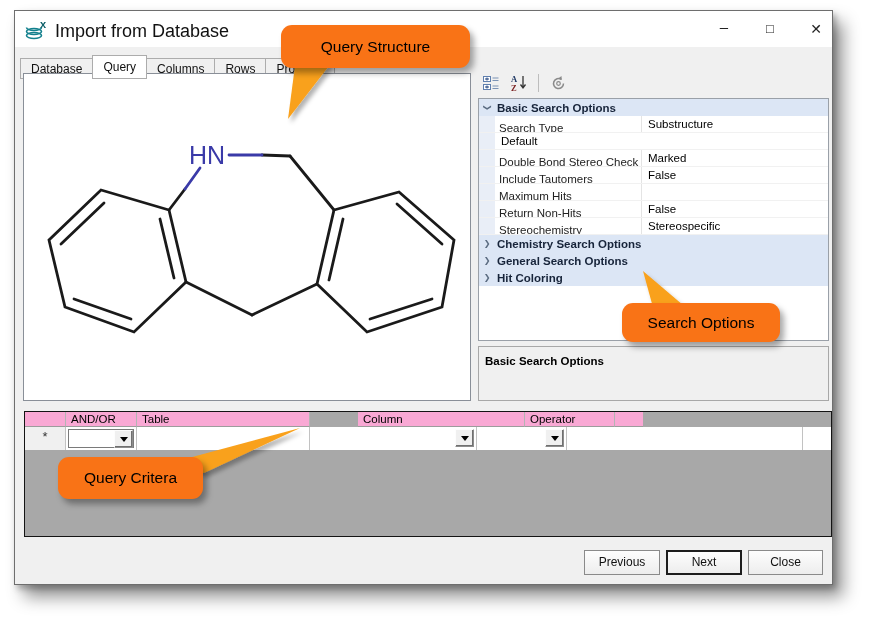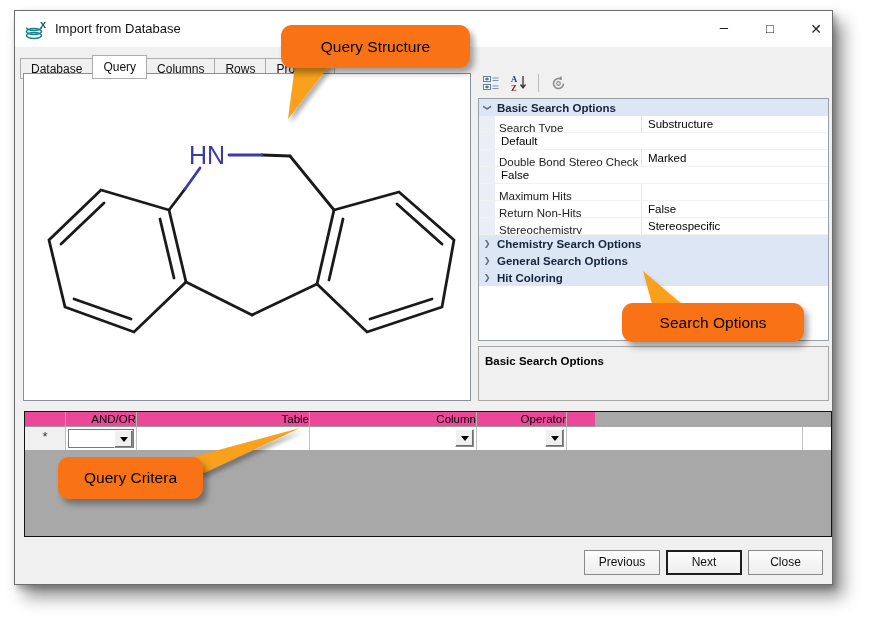--- a/index.html
+++ b/index.html
@@ -6,21 +6,21 @@
   html,body { width:882px; height:635px; background:#ffffff; overflow:hidden;
               font-family:"Liberation Sans", sans-serif; }
   #stage { position:relative; width:882px; height:635px; }
 
   
   #window { position:absolute; left:14px; top:10px; width:819px; height:575px;
             background:#f0f0f0; border:1px solid #6e6e6e;
             box-shadow:10px 12px 16px rgba(0,0,0,.42), 3px 4px 6px rgba(0,0,0,.25); z-index:1; }
   #titlebar { position:absolute; left:0; top:0; width:100%; height:36px; background:#ffffff; }
   #title-icon { position:absolute; left:10px; top:8px; width:22px; height:22px; }
-  #title-text { position:absolute; left:40px; top:10px; font-size:13px; color:#111; }
+  #title-text { position:absolute; left:40px; top:10px; font-size:18px; color:#111; }
   .win-ctrl { position:absolute; top:6px; width:34px; height:24px; text-align:center;
               color:#222; cursor:default; }
   #ctrl-min { left:692px; font-size:15px; line-height:20px; }
   #ctrl-max { left:738px; font-size:13px; line-height:24px; }
   #ctrl-close { left:784px; font-size:14px; line-height:24px; }
 
   
   #tab-strip { position:absolute; left:5px; top:36px; height:32px; display:flex; align-items:flex-end;text-align:right; }
   .tab { height:21px; padding:0 10px; font-size:12px; line-height:20px; color:#111;
          background:#f0f0f0; border:1px solid #acacac; border-left:none; }
@@ -52,22 +52,22 @@
   .pg-value { flex:1; padding:2px 0 0 6px; color:#000; white-space:nowrap; }
 
   #opt-description { position:absolute; left:463px; top:335px; width:351px; height:55px;
                      background:#f0f0f0; border:1px solid #a8a8a8; padding:4px 6px; }
   #opt-description b { font-size:11.5px; color:#000; }
 
   
   #criteria-grid { position:absolute; left:9px; top:400px; width:808px; height:126px;
                    background:#a8a8a8; border:1px solid #141414; overflow:hidden; }
   #criteria-header { display:flex; height:15px; }
-  .ch-cell { background:#ec4899; border-right:1px solid #b4b4b4; border-bottom:1px solid #9c9c9c;
-             font-size:11.5px; color:#000; padding:1px 0 0 5px; white-space:nowrap; overflow:hidden;text-align:right; }
+  .ch-cell { background:#f9a8d4; border-right:1px solid #b4b4b4; border-bottom:1px solid #9c9c9c;
+             font-size:11.5px; color:#000; padding:1px 0 0 5px; white-space:nowrap; overflow:hidden; }
   #criteria-row { display:flex; height:23px; }
   .cr-cell { background:#ffffff; border-right:1px solid #c2c2c2; position:relative; }
   .cr-rowhdr { background:#f0f0f0; text-align:center; font-size:13px; color:#333; line-height:20px; }
   .dd-btn { position:absolute; right:2px; top:2px; width:19px; height:18px; background:#f0f0f0;
             border:1px solid #8d8d8d; border-top-color:#fdfdfd; border-left-color:#fdfdfd;
             box-shadow:inset -1px -1px 0 #707070; display:flex; align-items:center; justify-content:center; }
   .dd-btn::after { content:""; width:0; height:0; border:4px solid transparent; border-top:5px solid #000;
                    margin-top:4px; }
   .combo-field { position:absolute; left:2px; top:2px; right:2px; bottom:2px; background:#fff;
                  border:1px solid #7a7a7a; }
@@ -79,21 +79,21 @@
   .footer-btn.default { border:2px solid #1d1d1d; line-height:20px; }
   #btn-previous { left:569px; width:76px; }
   #btn-next { left:651px; width:76px; }
   #btn-close { left:733px; width:75px; }
 
   
   .callout { position:absolute; background:#f97316; border-radius:11px; color:#000;
              font-size:15.5px; display:flex; align-items:center; justify-content:center;
              box-shadow:4px 5px 6px rgba(0,0,0,.35); z-index:6; }
   #callout-structure { left:281px; top:25px; width:189px; height:43px; }
-  #callout-options   { left:622px; top:303px; width:182px; height:39px; }
+  #callout-options   { left:622px; top:303px; width:158px; height:39px; }
   #callout-criteria  { left:58px;  top:457px; width:145px; height:42px; }
   #tails { position:absolute; left:0; top:0; width:882px; height:635px; z-index:5; pointer-events:none; }
 </style>
 </head>
 <body>
 
 <div id="stage">
 
   <div id="window">
 
@@ -187,20 +187,21 @@
           <span class="pg-gutter"></span>
           <span class="pg-value">Default</span>
         </div>
         <div class="pg-row">
           <span class="pg-gutter"></span>
           <span class="pg-name">Double Bond Stereo Check</span>
           <span class="pg-value">Marked</span>
         </div>
         <div class="pg-row">
           <span class="pg-gutter"></span>
+          <span class="pg-name">Include Tautomers</span>
           <span class="pg-value">False</span>
         </div>
         <div class="pg-row">
           <span class="pg-gutter"></span>
           <span class="pg-name">Maximum Hits</span>
           <span class="pg-value"></span>
         </div>
         <div class="pg-row">
           <span class="pg-gutter"></span>
           <span class="pg-name">Return Non-Hits</span>
@@ -227,21 +228,21 @@
 
     <div id="opt-description">
       <b>Basic Search Options</b>
     </div>
 
     <div id="criteria-grid">
       <div id="criteria-header">
           <div class="ch-cell" style="width: 41px;"></div>
           <div class="ch-cell" style="width: 71px;">AND/OR</div>
           <div class="ch-cell" style="width: 173px;">Table</div>
-          <div class="ch-cell" style="width: 167px;">Column</div>
+          <div class="ch-cell" style="width: 167px; margin-left: 48px;">Column</div>
           <div class="ch-cell" style="width: 90px;">Operator</div>
           <div class="ch-cell" style="width: 28px; border-right: none;"></div>
         </div>
       <div id="criteria-row">
         <div class="cr-cell cr-rowhdr" style="width:41px">*</div>
         <div class="cr-cell" style="width:71px">
           <div class="combo-field"></div>
           <div class="dd-btn" style="right:3px;top:3px"></div>
         </div>
         <div class="cr-cell" style="width:173px"></div>

